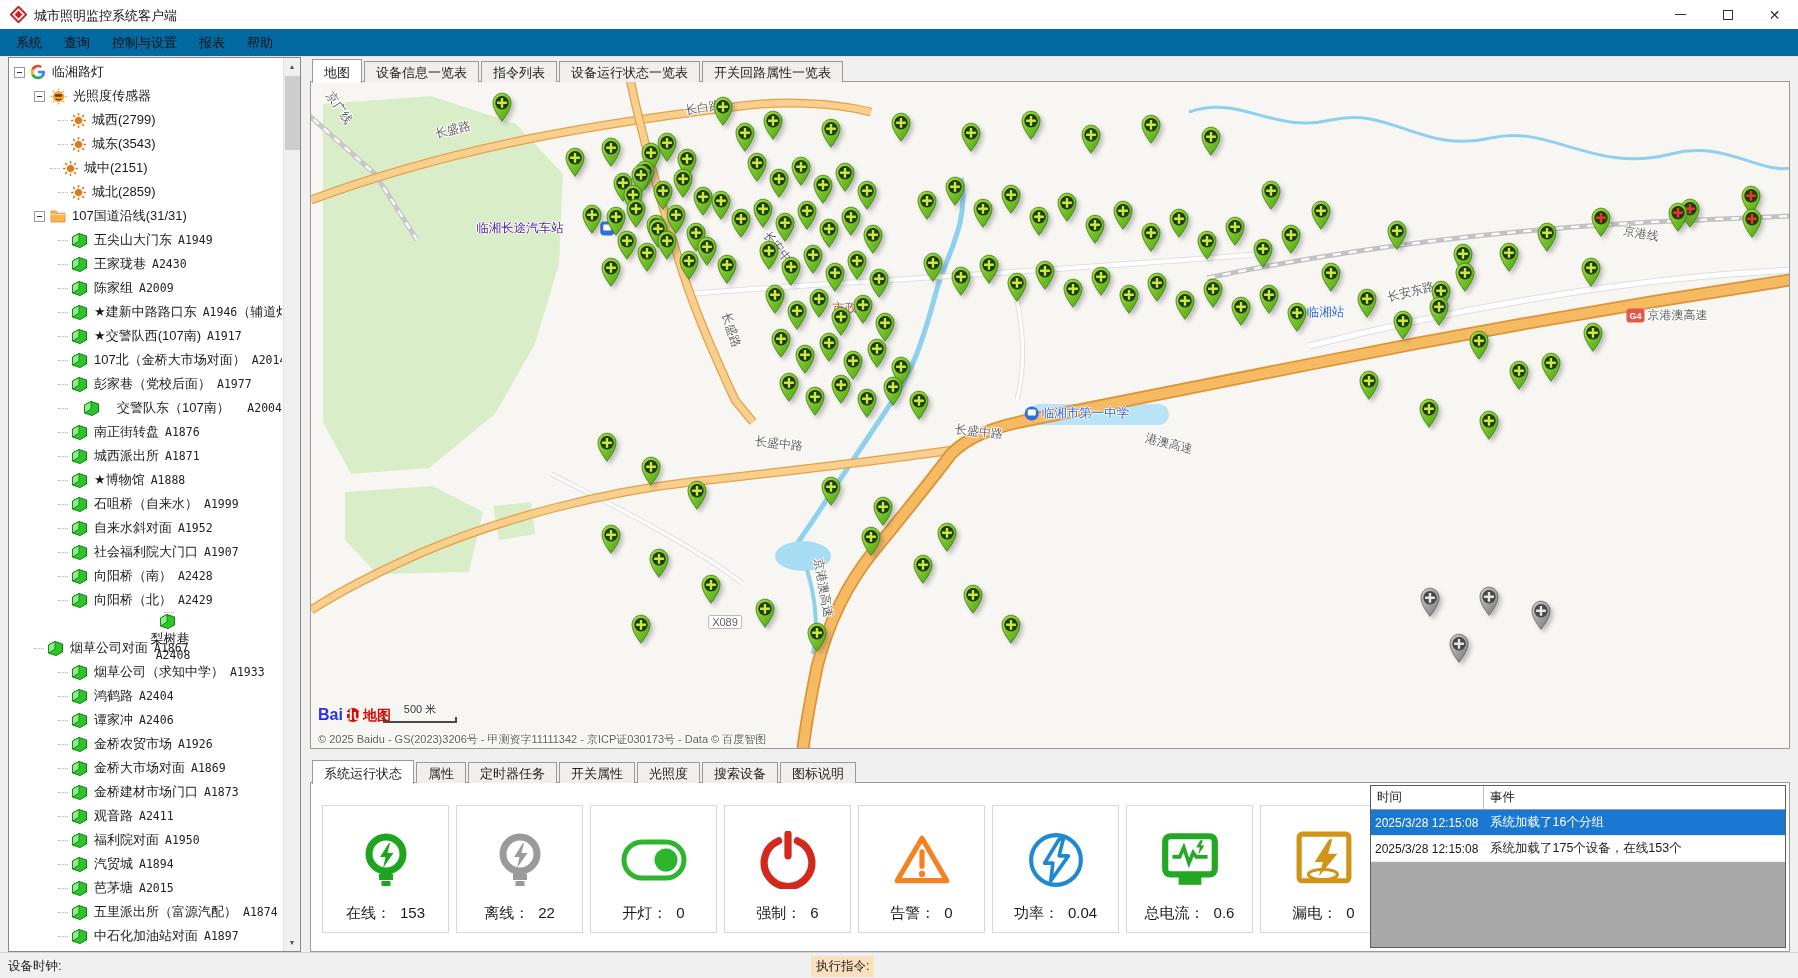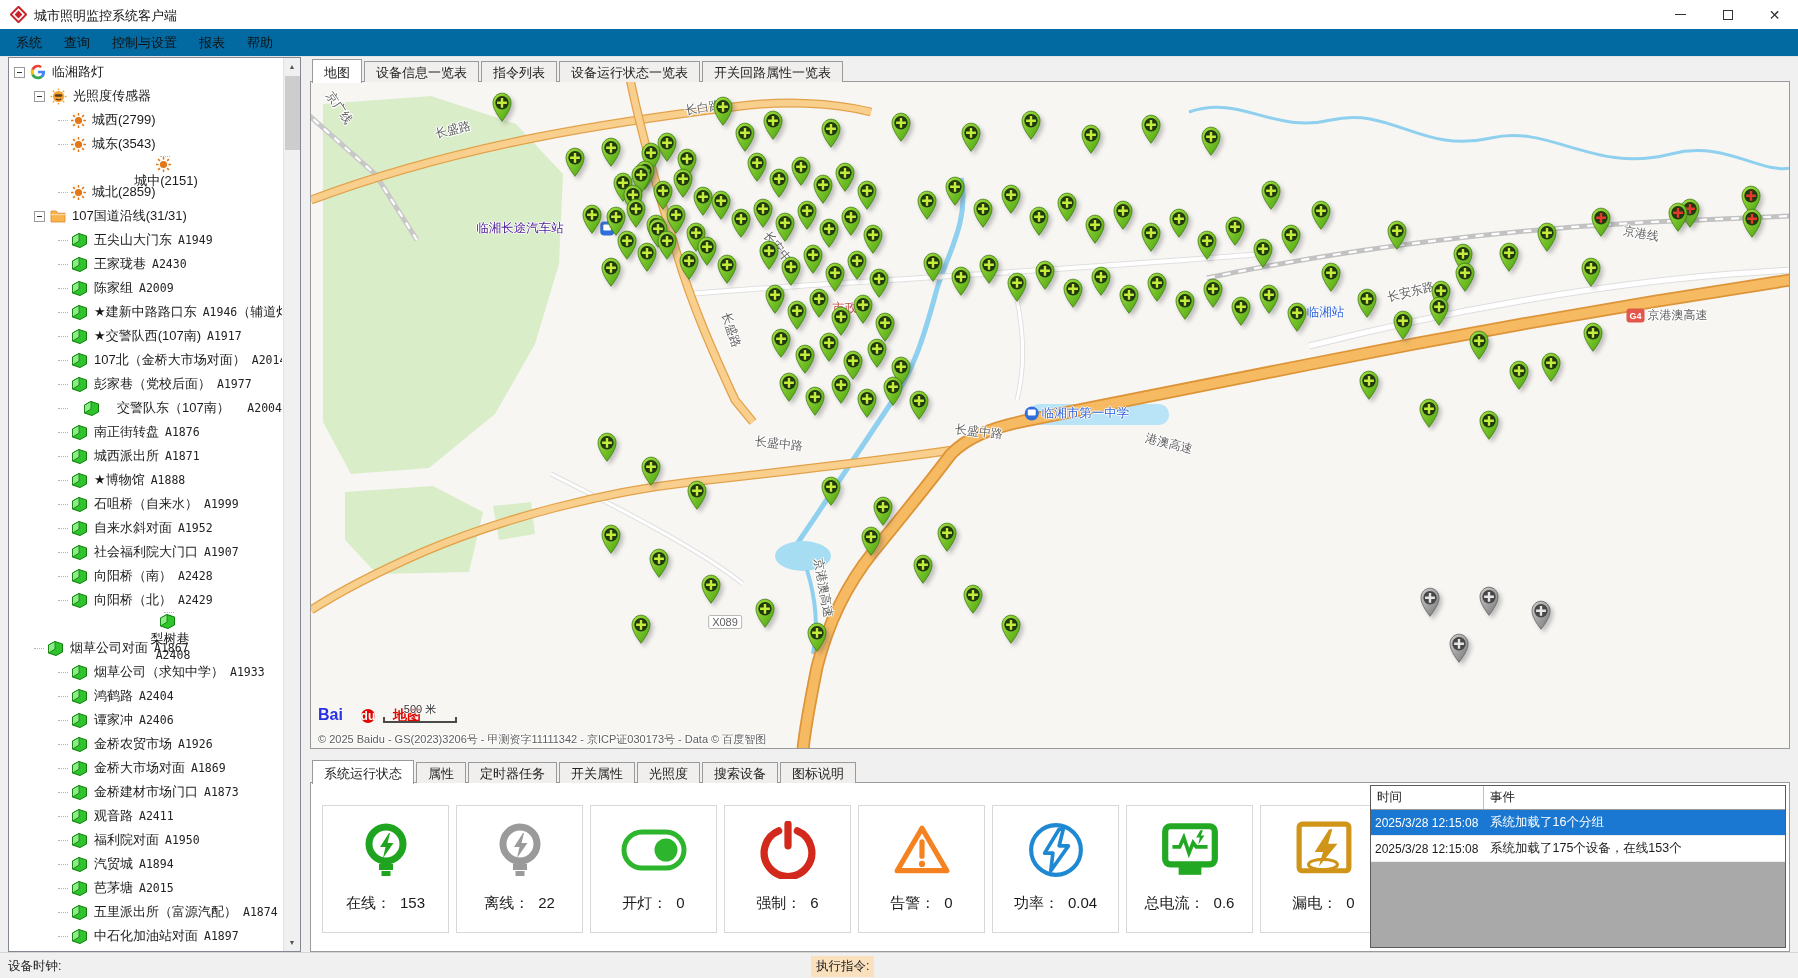--- a/index.html
+++ b/index.html
@@ -57,34 +57,34 @@
   .poi .picon::after { content:""; position:absolute; left:3px; top:3px; right:3px; bottom:5px; background:#fff; border-radius:1px; }
   .poi .picon.round { border-radius:50%; }
   .hwy-badge { display:inline-flex; align-items:center; justify-content:center; width:18px; height:14px; background:#e2574a;
     color:#fff; border-radius:3px; font-size:9px; font-weight:bold; margin-right:3px; text-shadow:none; }
   .pin { position:absolute; width:22px; height:30px; transform:translate(-50%,-100%);
     filter:drop-shadow(3px 3px 2px rgba(90,90,90,.35)); }
   .map-attrib { position:absolute; left:7px; top:650px; font-size:11px; color:#5c5c5c; z-index:5;
     text-shadow:-1px 0 #fff,1px 0 #fff,0 -1px #fff,0 1px #fff; }
   .map-logo { position:absolute; left:7px; top:624px; z-index:5; display:flex; align-items:baseline; }
   .logo-bai { color:#2932e1; font-weight:bold; font-size:16px; }
-  .logo-du { background:#e10601; color:#fff; font-weight:bold; font-size:12px; border-radius:50%; width:14px; height:14px;
-    display:inline-flex; align-items:center; justify-content:center; margin:0 18px; }
+  .logo-du { background:#e10601; color:#fff; font-weight:bold; font-size:14px; border-radius:50%; width:14px; height:14px;
+    display:inline-flex; align-items:center; justify-content:center; margin:0 3px; }
   .logo-map { color:#e10601; font-weight:bold; font-size:14px; }
   .scalebar { position:absolute; left:72px; top:620px; z-index:5; width:74px; text-align:center; font-size:11px; color:#333;
     text-shadow:-1px 0 #fff,1px 0 #fff,0 -1px #fff,0 1px #fff; }
   .scaleline { width:74px; height:6px; border-left:2px solid #4a4a4a; border-right:2px solid #4a4a4a; border-bottom:2px solid #4a4a4a; }
 
   .gap { position:absolute; top:692px; left:0; right:0; height:9px; background:#f0f0f0; }
   .bpanel { position:absolute; top:701px; left:0; right:0; bottom:0; }
   .bpanel .tabstrip { top:0; }
   .bpanel-body { position:absolute; top:24px; left:0; right:0; bottom:0; background:#fff; border:1px solid #9a9a9a; }
 
   .cards { position:absolute; left:11px; top:22px; display:flex; gap:7px; }
-  .card { width:127px; height:128px; background:#fff; border:1px solid #d7d7d7; display:flex; flex-direction:column; align-items:center; }
+  .card { width:127px; height:128px; background:#fff; border:1px solid #d7d7d7; display:flex; flex-direction:column; align-items:center;justify-content:center; }
   .card-icon { height:88px; display:flex; align-items:center; justify-content:center; }
   .card-text { font-size:15px; color:#1a1a1a; display:flex; gap:9px; }
 
   .etable { position:absolute; left:1059px; top:2px; width:416px; height:163px; border:1px solid #5c5c5c; background:#a9a9a9;
     font-size:12.5px; overflow:hidden; }
   .ehead { display:flex; height:24px; background:#fff; border-bottom:1px solid #9a9a9a; align-items:center; }
   .ehead .ec1 { width:113px; padding-left:6px; border-right:1px solid #c0c0c0; height:100%; display:flex; align-items:center; }
   .ehead .ec2 { padding-left:6px; }
   .erow { display:flex; height:26px; background:#fff; align-items:center; border-bottom:1px solid #ededed; }
   .erow .ec1 { width:113px; padding-left:4px; flex:none; font-size:12px; }
@@ -210,21 +210,21 @@
                   <line x1="2.1" y1="2.1" x2="3.9" y2="3.9"></line>
                   <line x1="11.1" y1="11.1" x2="12.9" y2="12.9"></line>
                   <line x1="2.1" y1="12.9" x2="3.9" y2="11.1"></line>
                   <line x1="11.1" y1="3.9" x2="12.9" y2="2.1"></line>
                 </g>
                 <circle cx="7.5" cy="7.5" r="3.6" fill="#e07818"></circle>
               </svg>
             </span>
             <span>城东(3543)</span>
           </div>
-          <div class="trow" style="padding-left: 40px; flex-direction: column;">
+          <div class="trow" style="padding-left: 40px;">
             <span class="stub"></span>
             <span class="ticon">
               <svg width="15" height="15" viewBox="0 0 15 15">
                 <g stroke="#e07818" stroke-width="1.5">
                   <line x1="7.5" y1="0" x2="7.5" y2="2.6"></line>
                   <line x1="7.5" y1="12.4" x2="7.5" y2="15"></line>
                   <line x1="0" y1="7.5" x2="2.6" y2="7.5"></line>
                   <line x1="12.4" y1="7.5" x2="15" y2="7.5"></line>
                   <line x1="2.1" y1="2.1" x2="3.9" y2="3.9"></line>
                   <line x1="11.1" y1="11.1" x2="12.9" y2="12.9"></line>

